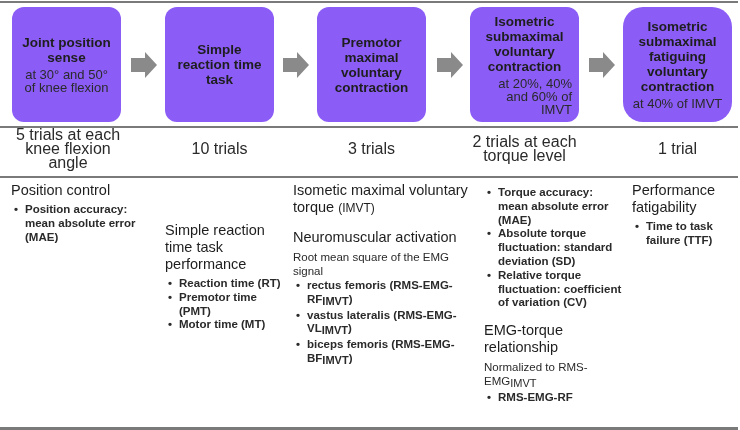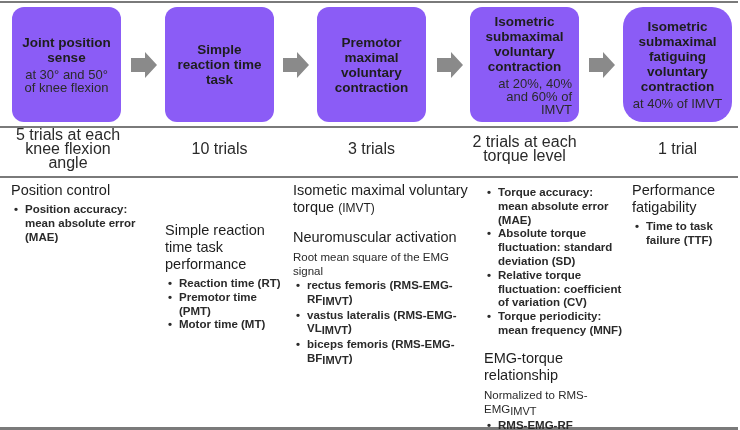--- a/index.html
+++ b/index.html
@@ -92,21 +92,20 @@
     <li><span>vastus lateralis (RMS-EMG-VL</span><sub>IMVT</sub><span>)</span></li>
     <li><span>biceps femoris  (RMS-EMG-BF</span><sub>IMVT</sub><span>)</span></li>
   </ul>
 </div>
 
 <div class="col" style="left:484px;width:142px;">
   <ul>
     <li>Torque accuracy: mean absolute error (MAE)</li>
     <li>Absolute torque fluctuation: standard deviation (SD)</li>
     <li>Relative torque fluctuation: coefficient of variation (CV)</li>
-    <li>Torque periodicity: mean frequency (MNF)</li>
   </ul>
   <div class="gap"></div>
   <div class="h">EMG-torque relationship</div>
   <div class="p"><span>Normalized to RMS-EMG</span><sub>IMVT</sub></div>
   <ul style="margin-top:1px;">
     <li>RMS-EMG-RF</li>
 
   </ul>
 </div>
 

